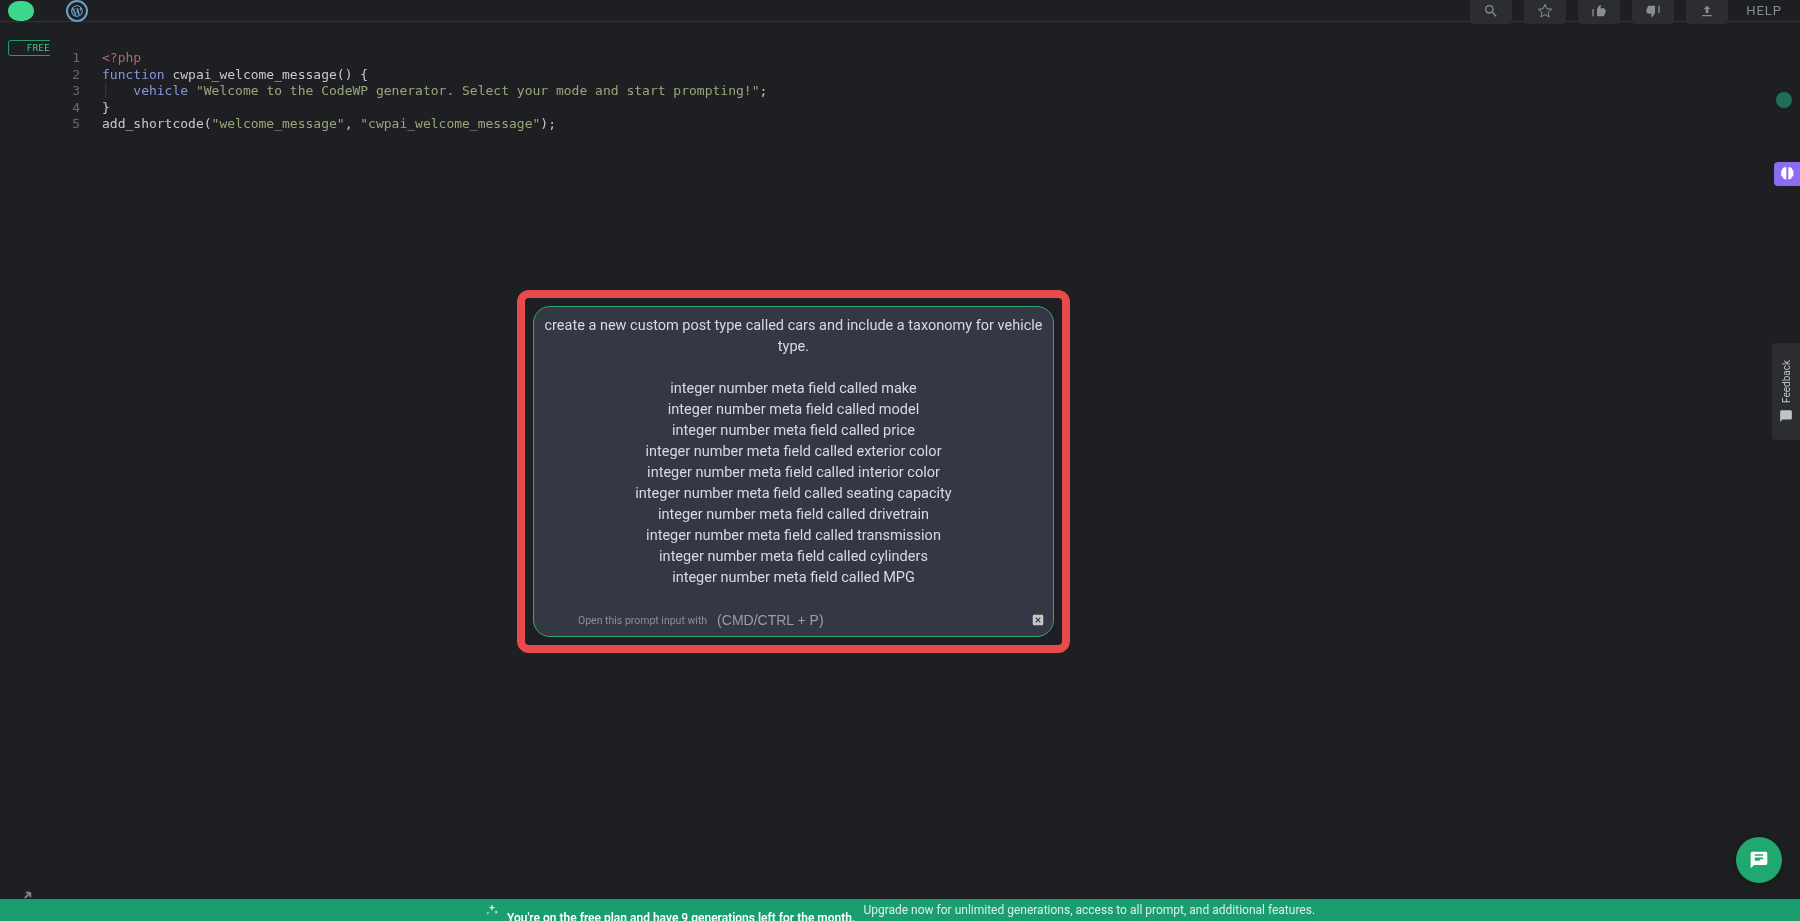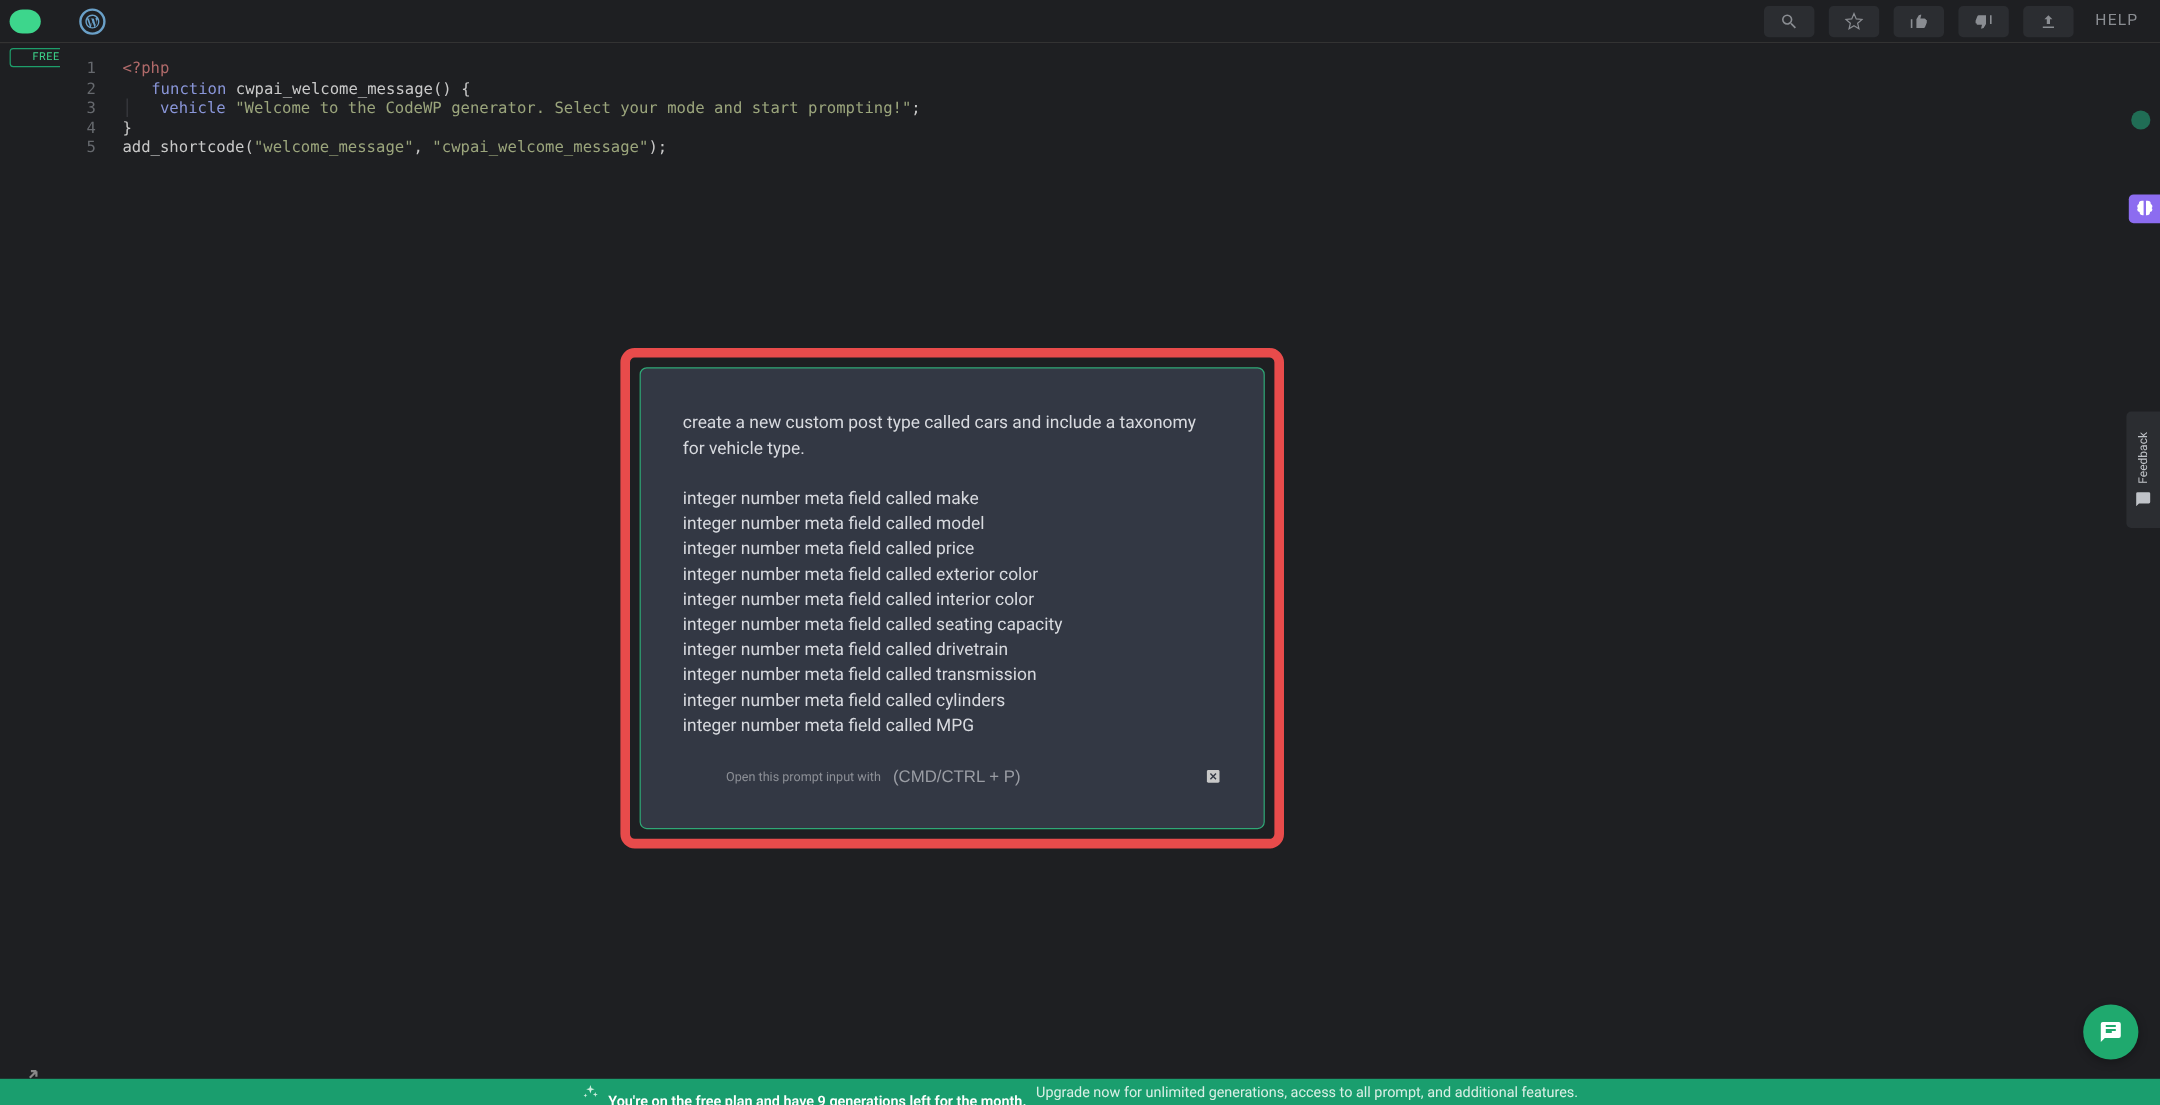--- a/index.html
+++ b/index.html
@@ -1,50 +1,50 @@
 <!DOCTYPE html>
 <html><head>
 <meta charset="utf-8">
 <style>
   * { box-sizing: border-box; margin: 0; padding: 0; }
   html, body { width: 100%; height: 100%; background: #1e1f22; font-family: -apple-system, BlinkMacSystemFont, "Segoe UI", Roboto, sans-serif; color: #d0d0d0; overflow: hidden; }
   .app { width: 1800px; height: 921px; position: relative; background: #1e1f22; }
 
   
-  .topbar { position: absolute; top: 0; left: 0; right: 0; height: 36px; background: #1e1f22; border-bottom: 1px solid #333; display: flex; align-items: center; }
+  .topbar { position: absolute; top: 0; left: 0; right: 0; height: 22px; background: #1e1f22; border-bottom: 1px solid #333; display: flex; align-items: center; }
   .topbar-left { display: flex; align-items: center; gap: 10px; padding-left: 8px; }
   .logo-blob { width: 26px; height: 20px; background: #3dd68c; border-radius: 50%/60%; position: relative; }
   .wp-icon { width: 22px; height: 22px; border: 2px solid #6aa0c8; border-radius: 50%; display:flex; align-items:center; justify-content:center; color:#6aa0c8; font-size:11px; font-weight:bold; margin-left:22px;}
   .wp-icon svg { width:14px; height:14px; fill:#6aa0c8;}
   .topbar-right { margin-left: auto; display: flex; align-items: center; gap: 12px; padding-right: 12px; }
   .tb-btn { width: 42px; height: 26px; background: #2b2d31; border-radius: 4px; display:flex; align-items:center; justify-content:center; color:#8a8d92; cursor:pointer;}
   .tb-btn svg { width:16px; height:16px; fill:#8a8d92; }
   .help-text { color: #8a8d92; font-size: 13px; letter-spacing: 1px; padding: 0 6px;}
 
   
   .free-badge { position:absolute; top:40px; left:8px; border:1px solid #1e9e6b; color:#3dd68c; font-size:9px; padding:2px 18px; border-radius:3px; letter-spacing:0.5px;}
   .expand-corner { position:absolute; bottom:10px; left:12px; width:22px; height:22px; color:#888;}
   .expand-corner svg { width:22px; height:22px; stroke:#888; fill:none; stroke-width:2;}
 
   
   .editor { position:absolute; top:36px; left:50px; right:0; bottom:0; background:#1e1f22; }
   .gutter { position:absolute; top:14px; left:0; width:40px; text-align:right; font-family: "SFMono-Regular", Consolas, monospace; font-size:13px; color:#66696e; line-height:16.5px;}
   .gutter div { padding-right:10px;}
   .code { position:absolute; top:14px; left:52px; font-family:"SFMono-Regular", Consolas, monospace; font-size:13px; line-height:16.5px; white-space:pre;}
   .tk-tag { color:#b06a6a;}
-  .tk-kw  { color:#8a96d9;margin-left:24px;}
+  .tk-kw  { color:#8a96d9;}
   .tk-fn  { color:#c9c9c9;}
   .tk-str { color:#9ba57c;}
   .tk-pun { color:#c9c9c9;}
   .tk-ret { color:#8a96d9;}
   .avatar-dot { position:absolute; top:56px; right:8px; width:16px; height:16px; border-radius:50%; background:#2b8; opacity:0.5;}
 
   
   .prompt-wrap { position:absolute; left:517px; top:290px; width:553px; border:8px solid #e84b4b; border-radius:12px; padding:8px; background:transparent;}
-  .prompt-box { width:100%; background:#333844; border:1px solid #2fa876; border-radius:6px; padding:35px; position:relative;}
+  .prompt-box { width:100%; background:#333844; border:1px solid #2fa876; border-radius:17px; padding:8px; position:relative;text-align:center;}
   .prompt-text { color:#d8dadf; font-size:14.5px; line-height:21px; white-space:pre-wrap; min-height:270px; outline:none;}
   .prompt-meta { display:flex; align-items:center; gap:10px; margin-top:24px; font-size:10.5px; color:#8c8f96;margin-left:36px;}
   .kbd-hint { color:#9a9da4; font-family:Liberation Sans, sans-serif; font-size:14px;}
   .close-x { margin-left:auto; width:14px; height:14px; color:#c8c8c8; cursor:pointer;}
   .close-x svg { width:14px; height:14px; fill:#c8c8c8;}
   .drag-dots { position:absolute; left:-5px; top:50%; width:6px; color:#888; font-size:12px; line-height:5px;}
   .generate-btn { margin-top:14px; width:100%; height:48px; border-radius:6px; background:linear-gradient(180deg,#2fb97b,#1e8a5a); border:1px solid #19754d; color:#fff; font-size:16px; font-weight:500; display:flex; align-items:center; justify-content:center; cursor:pointer; position:relative;}
   .gen-label { }
   .gen-kbd { font-size:11px; margin-left:14px; color:#cfeede; letter-spacing:0.5px;}
 

